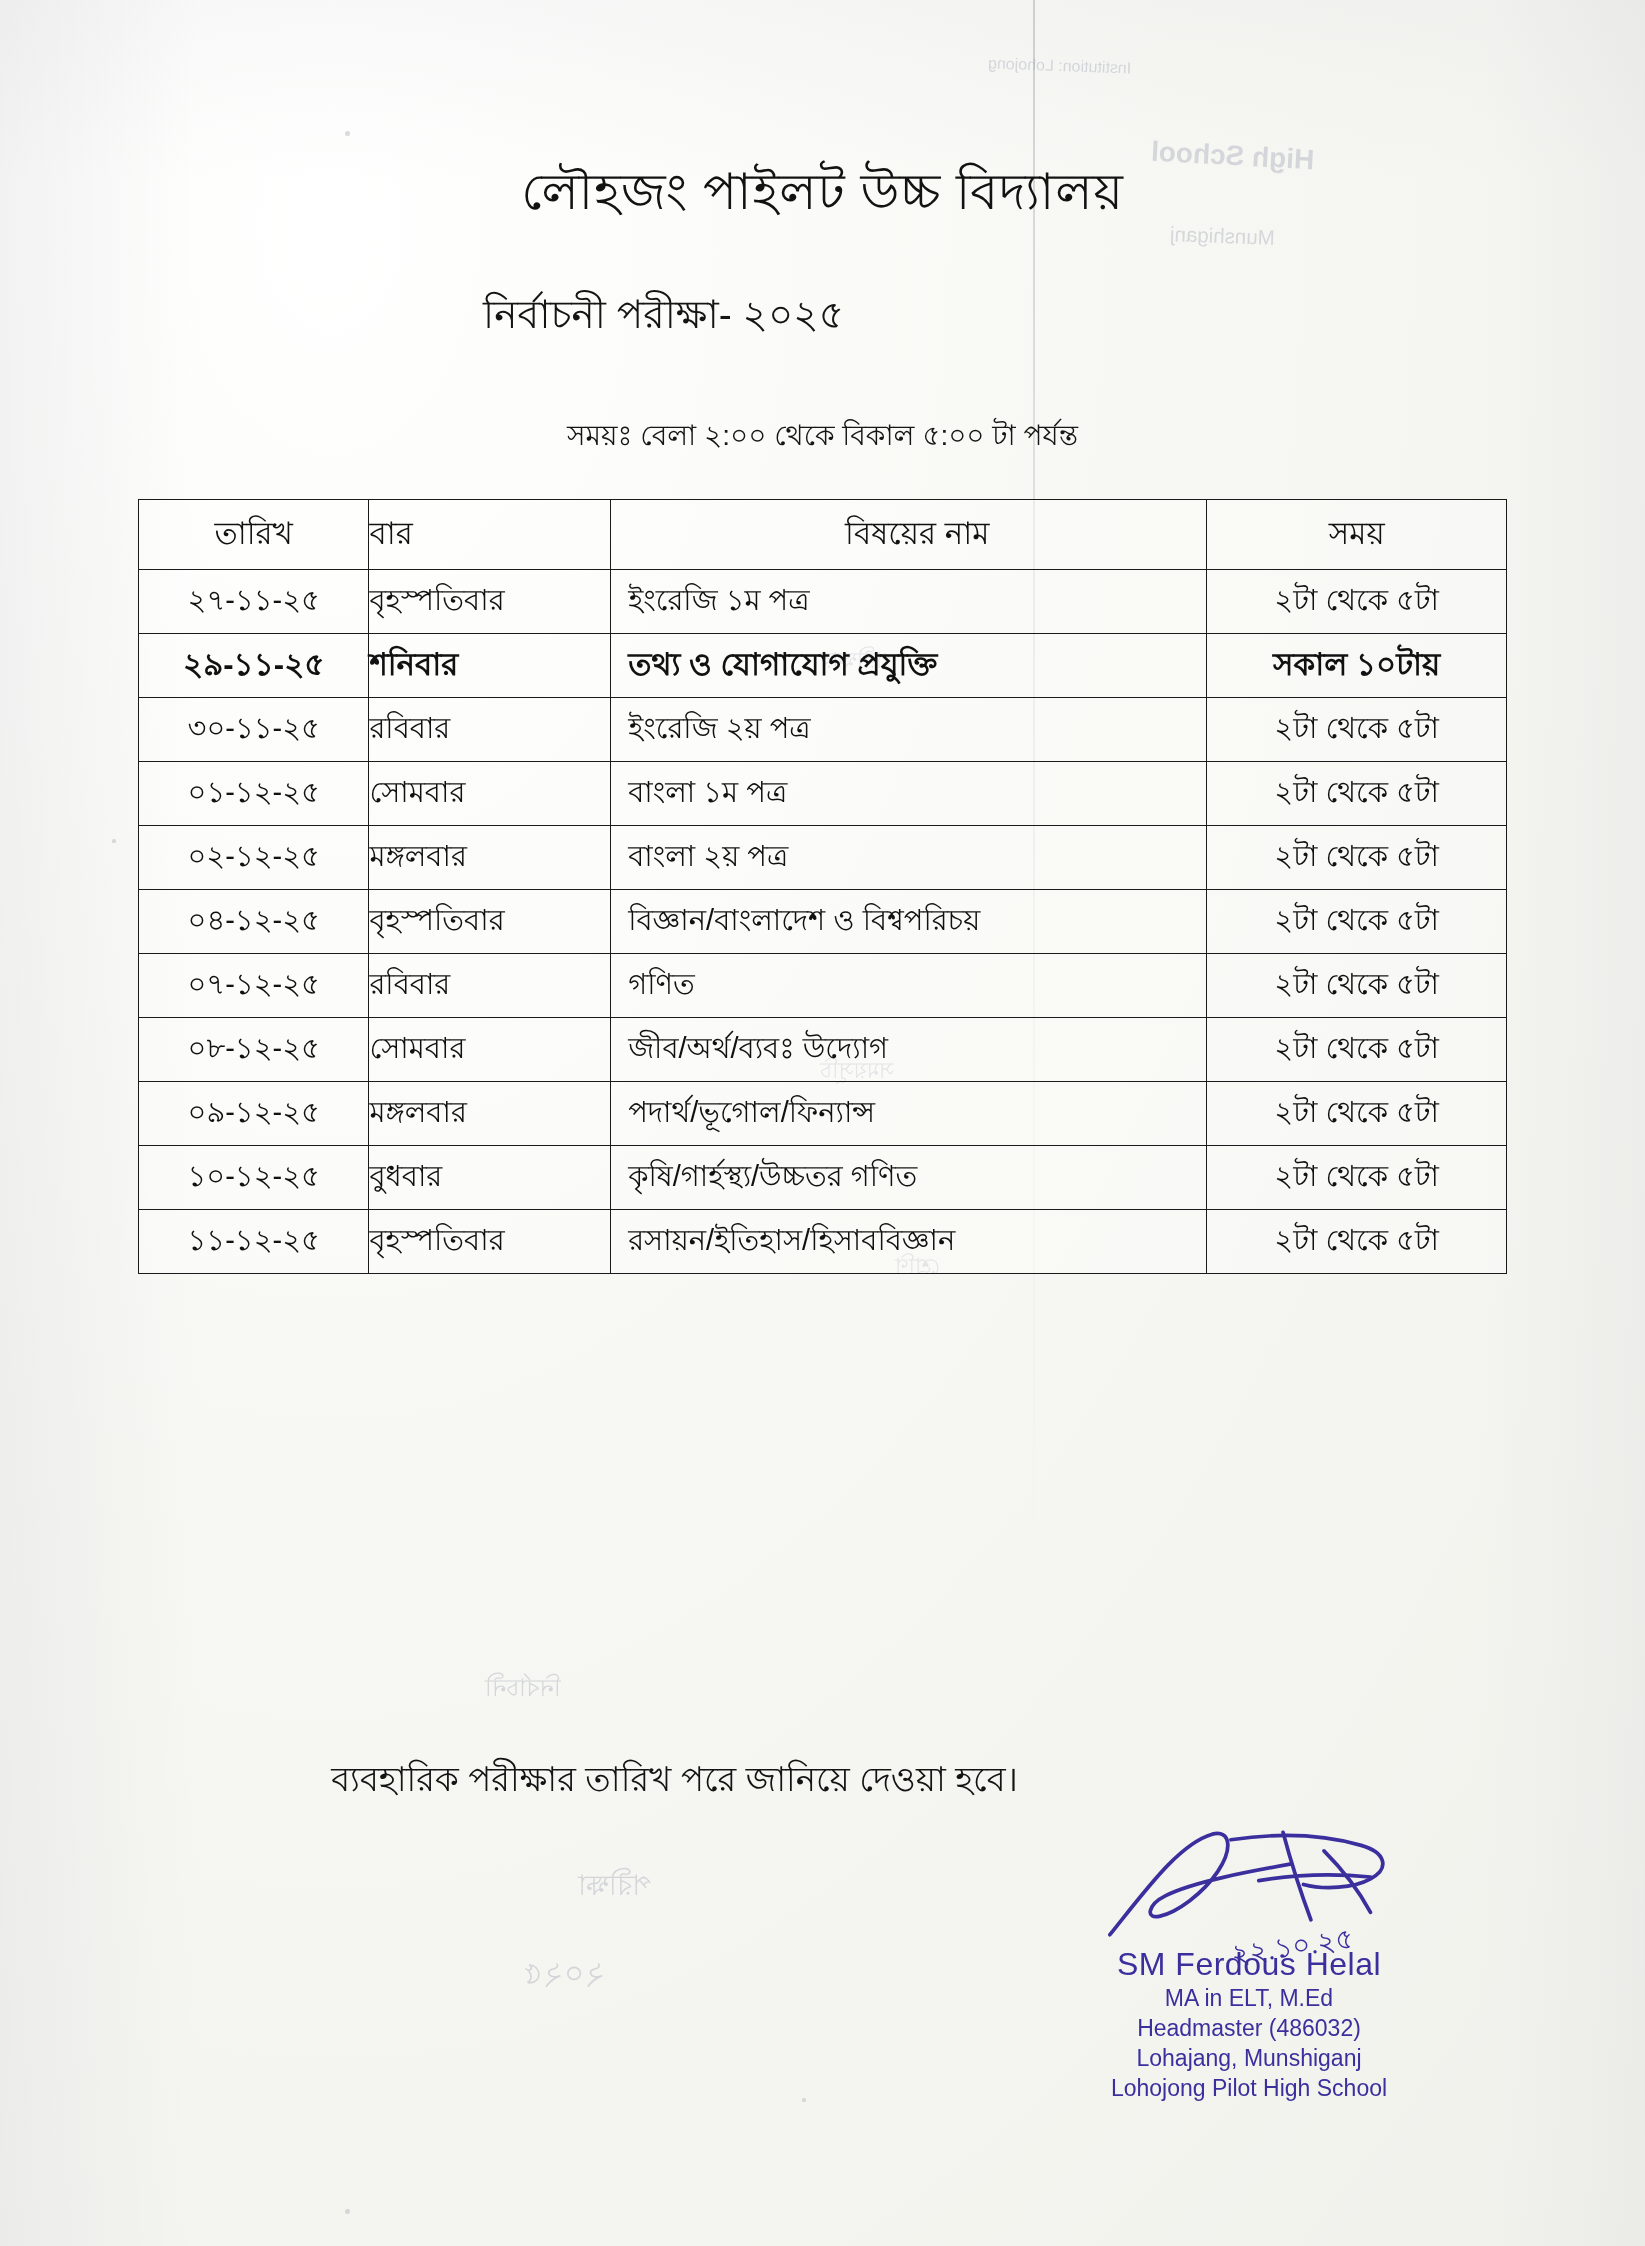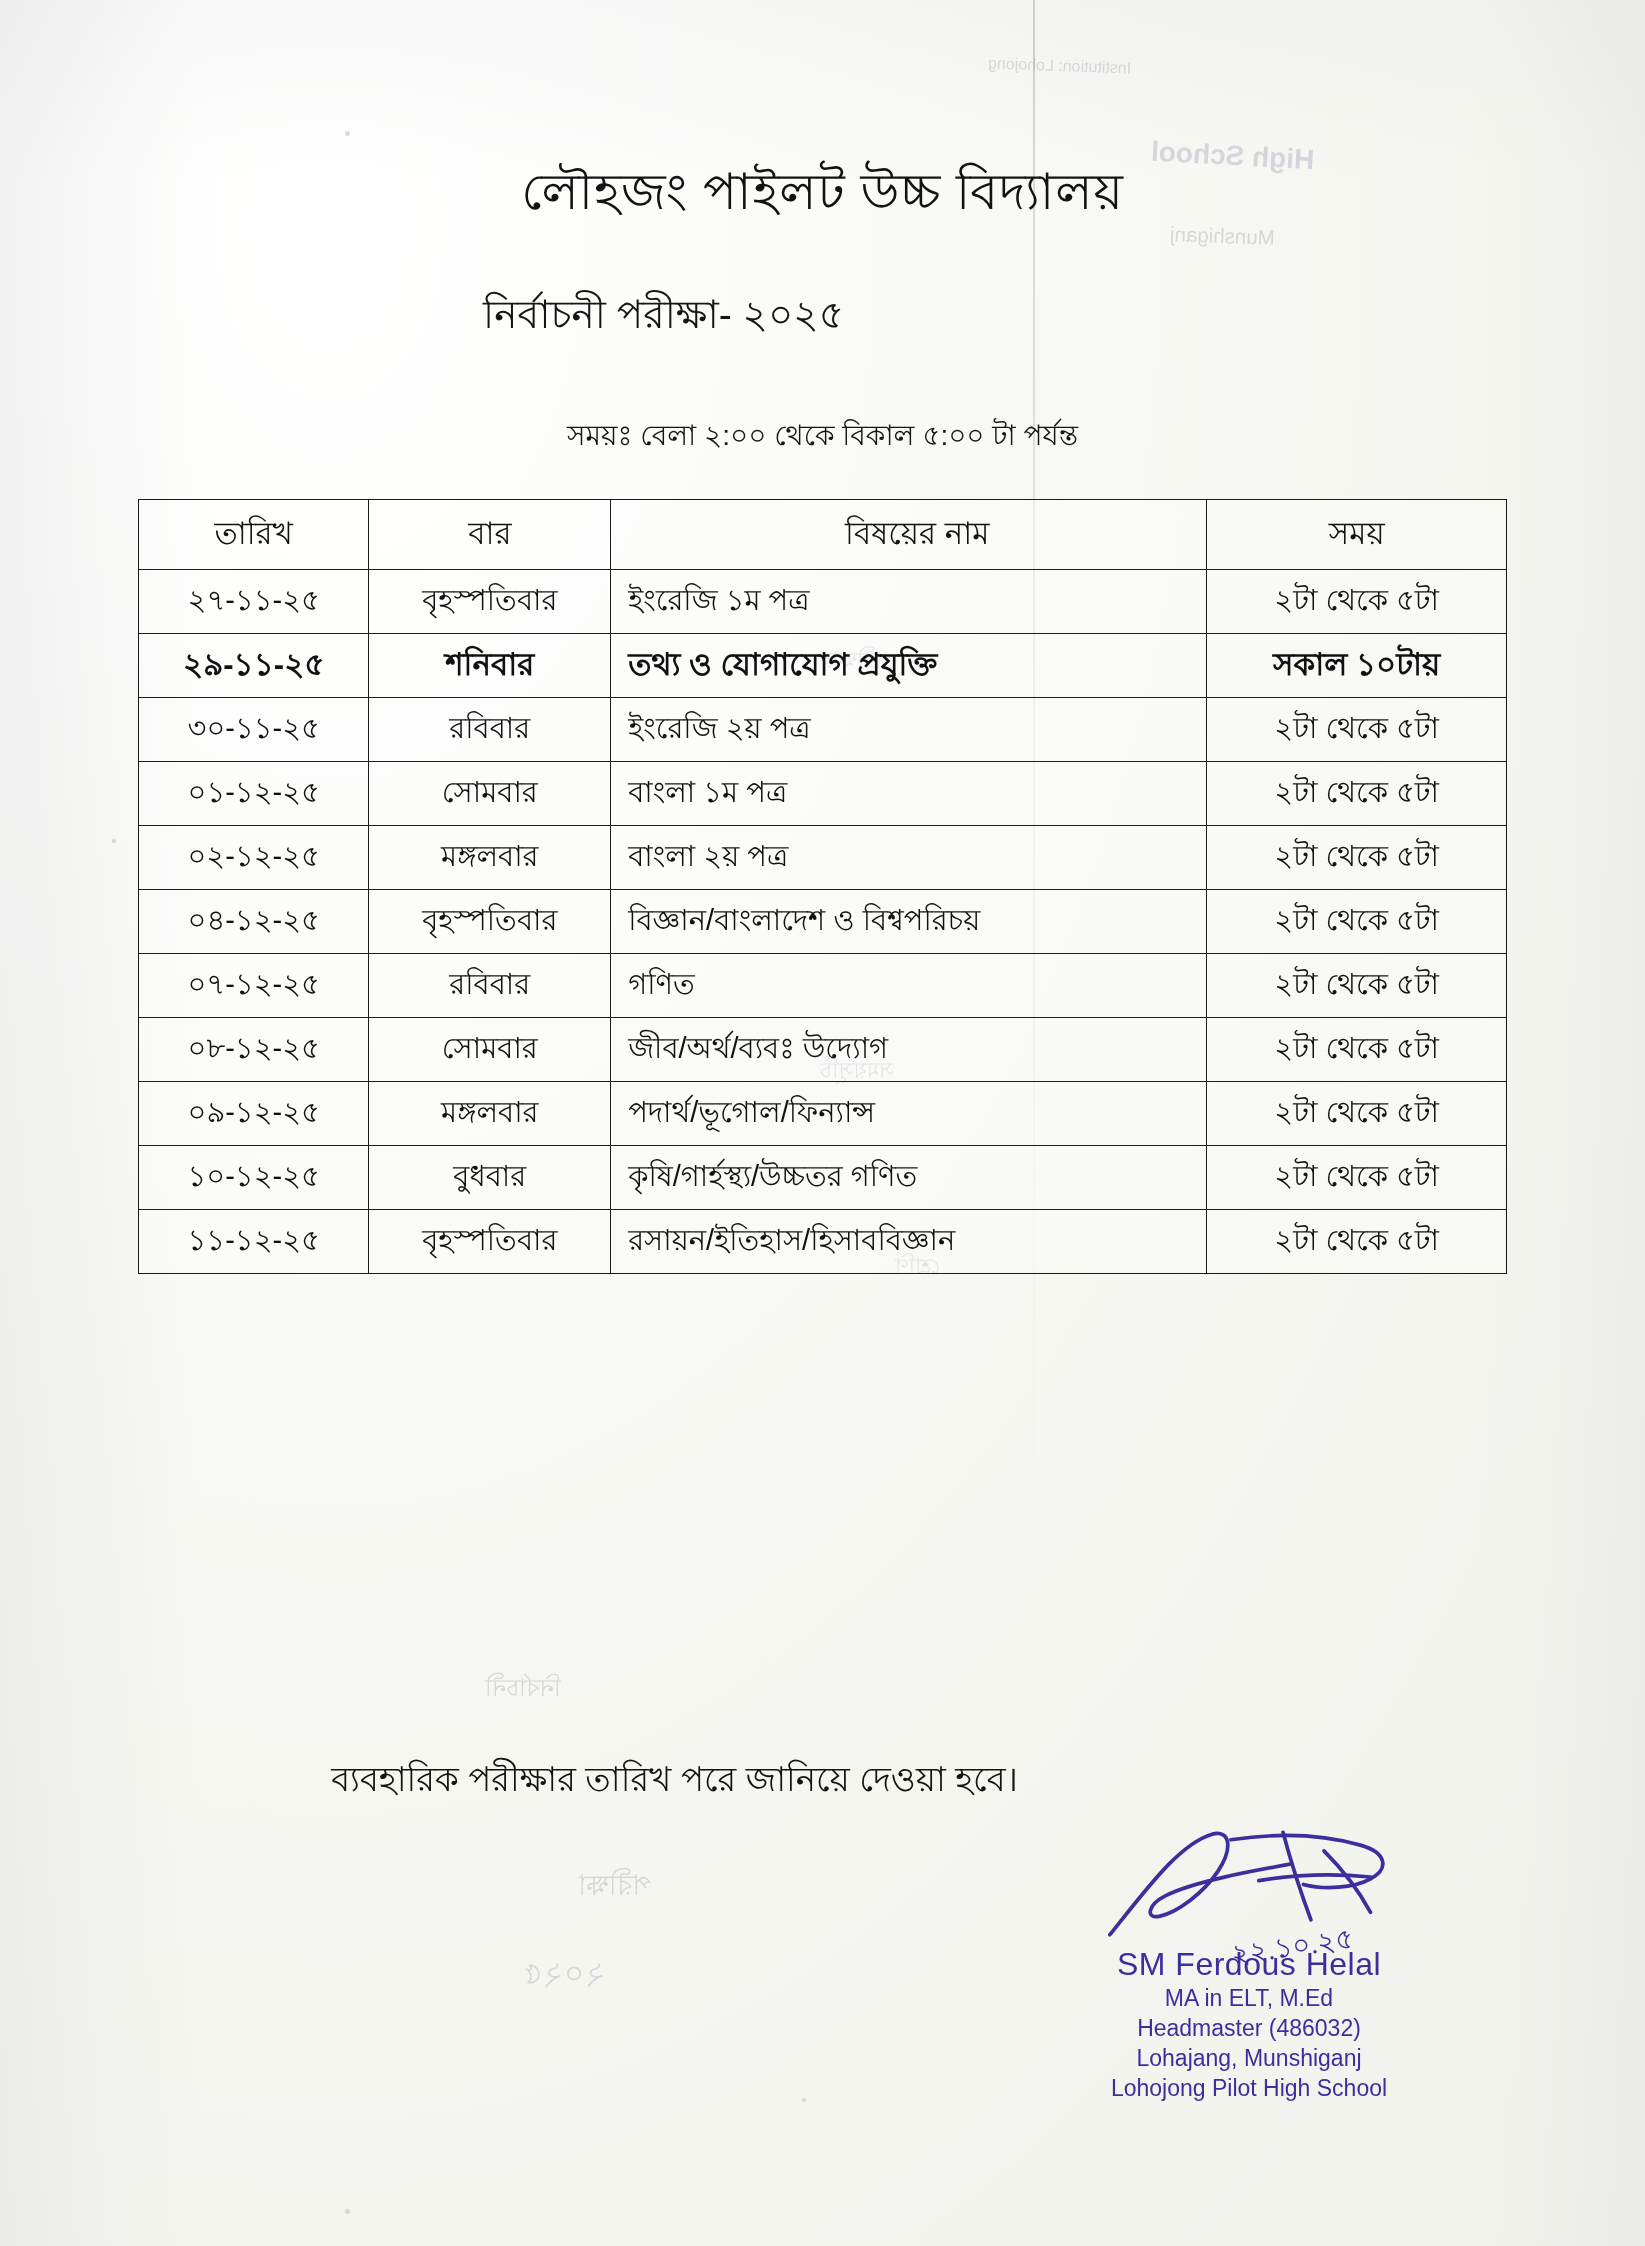--- a/index.html
+++ b/index.html
@@ -109,21 +109,21 @@
     height: 63px;
     font-size: 29px;
     color: #111;
     font-weight: normal;
   }
   table.routine th {
     font-size: 31px;
     height: 69px;
   }
   .c-date   { width: 222px; text-align: center; }
-  .c-day    { width: 233px; text-align: center; }
+  .c-day    { width: 233px; text-align: left; }
   .c-sub    { width: 559px; text-align: left; padding-left: 17px !important; }
   .c-time   { width: 289px; text-align: center; }
 
   tr.highlight td {
     font-weight: bold;
     font-size: 31px;
   }
 
   .footnote {
     position: absolute;

